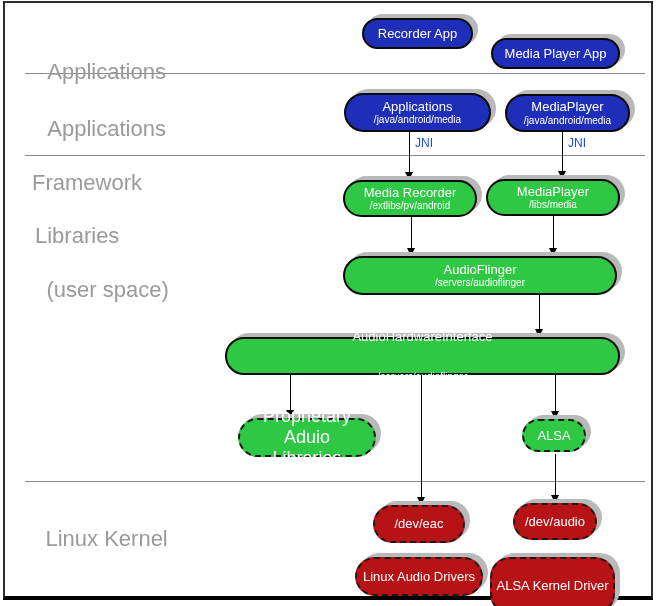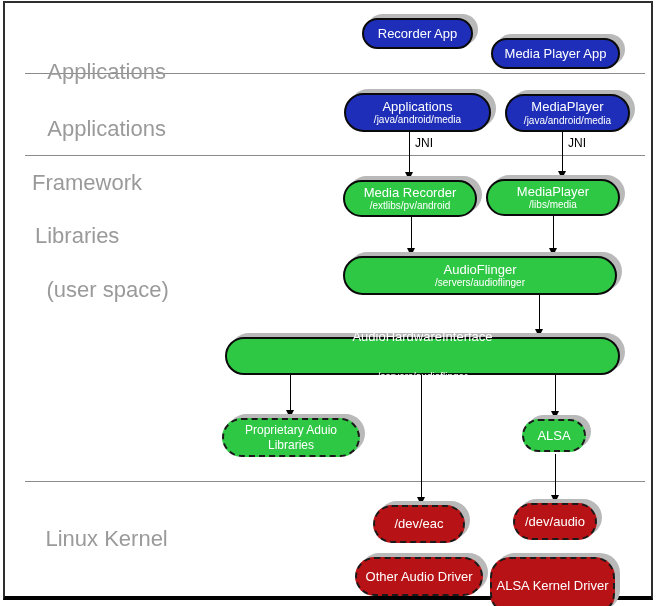--- a/index.html
+++ b/index.html
@@ -65,21 +65,21 @@
 
   
   #n-recorder-app      { left: 362px; top: 18px;  width: 111px; height: 31px; }
   #n-media-player-app  { left: 491px; top: 18px;  width: 129px; height: 31px; margin-top: 20px; }
   #n-mediarecorder-fw  { left: 344px; top: 93px;  width: 147px; height: 39px; }
   #n-mediaplayer-fw    { left: 505px; top: 94px;  width: 125px; height: 38px; }
   #n-media-recorder-lib{ left: 343px; top: 180px; width: 134px; height: 37px; }
   #n-mediaplayer-lib   { left: 486px; top: 179px; width: 134px; height: 37px; }
   #n-audioflinger      { left: 343px; top: 256px; width: 274px; height: 39px; }
   #n-ahi               { left: 225px; top: 337px; width: 395px; height: 38px; gap: 26px; }
-  #n-proprietary       { left: 222px; top: 418px; width: 138px; height: 39px; font-size: 12px; }
+  #n-proprietary       { left: 238px; top: 418px; width: 138px; height: 39px; font-size: 18px; }
   #n-alsa              { left: 522px; top: 419px; width: 64px;  height: 33px; }
   #n-dev-eac           { left: 373px; top: 505px; width: 92px;  height: 38px; }
   #n-dev-audio         { left: 513px; top: 503px; width: 84px;  height: 37px; }
   #n-other-drivers     { left: 355px; top: 557px; width: 128px; height: 39px; }
   #n-alsa-kernel       { left: 490px; top: 557px; width: 125px; height: 57px; }
 
   .vline { position: absolute; width: 1px; background: #000; }
   #e-jni-left   { left: 409px; top: 132px; height: 40px; }
   #e-jni-right  { left: 562px; top: 132px; height: 39px; }
   #e-mrlib-af   { left: 411px; top: 217px; height: 31px; }
@@ -102,21 +102,21 @@
   #a-mrlib-af   { left: 407px; top: 248px; }
   #a-mplib-af   { left: 549px; top: 248px; }
   #a-af-ahi     { left: 535px; top: 329px; }
   #a-ahi-prop   { left: 286px; top: 410px; }
   #a-ahi-eac    { left: 417px; top: 497px; }
   #a-ahi-alsa   { left: 551px; top: 411px; }
   #a-alsa-audio { left: 551px; top: 495px; }
 
   .edge-label {
     position: absolute;
-    color: #000000;
+    color: #1d4ed8;
     font-size: 12px;
   }
   #jni-label-left  { left: 415px; top: 136px; }
   #jni-label-right { left: 568px; top: 136px; }
 </style>
 </head>
 <body>
 
 <div id="stage">
   <div id="frame"></div>
@@ -208,18 +208,18 @@
   <div class="vline" id="e-alsa-audio"></div>
   <div class="arrowhead" id="a-alsa-audio"></div>
 
   <div class="pill red dashed" id="n-dev-audio">
     <span class="t">/dev/audio</span>
   </div>
   <div class="pill red dashed" id="n-dev-eac">
     <span class="t">/dev/eac</span>
   </div>
   <div class="pill red dashed" id="n-other-drivers">
-    <span class="t">Other Audio Driver</span>
+    <span class="t">Linux Audio Drivers</span>
   </div>
   <div class="pill red dashed" id="n-alsa-kernel">
     <span class="t">ALSA Kernel Driver</span>
   </div>
 </div>
 
 </body></html>

